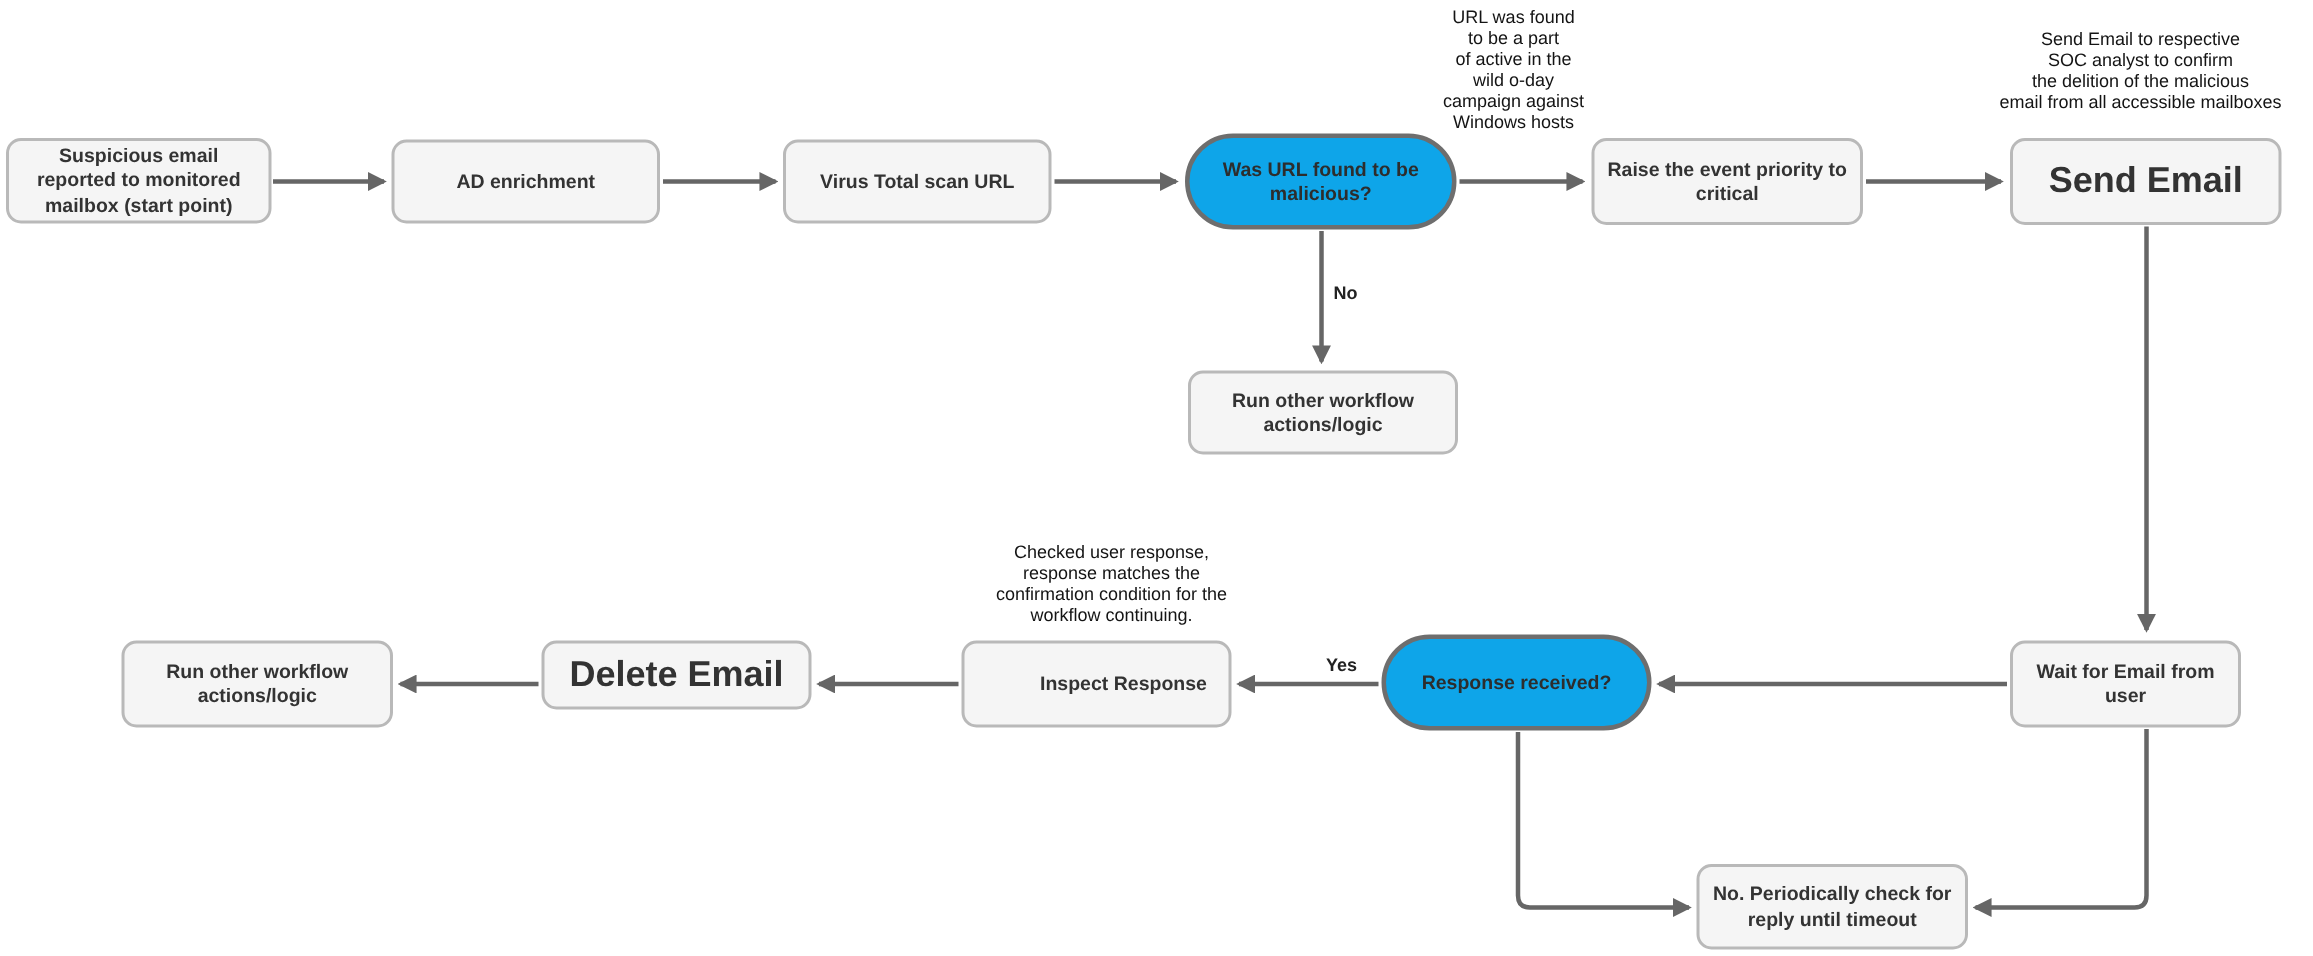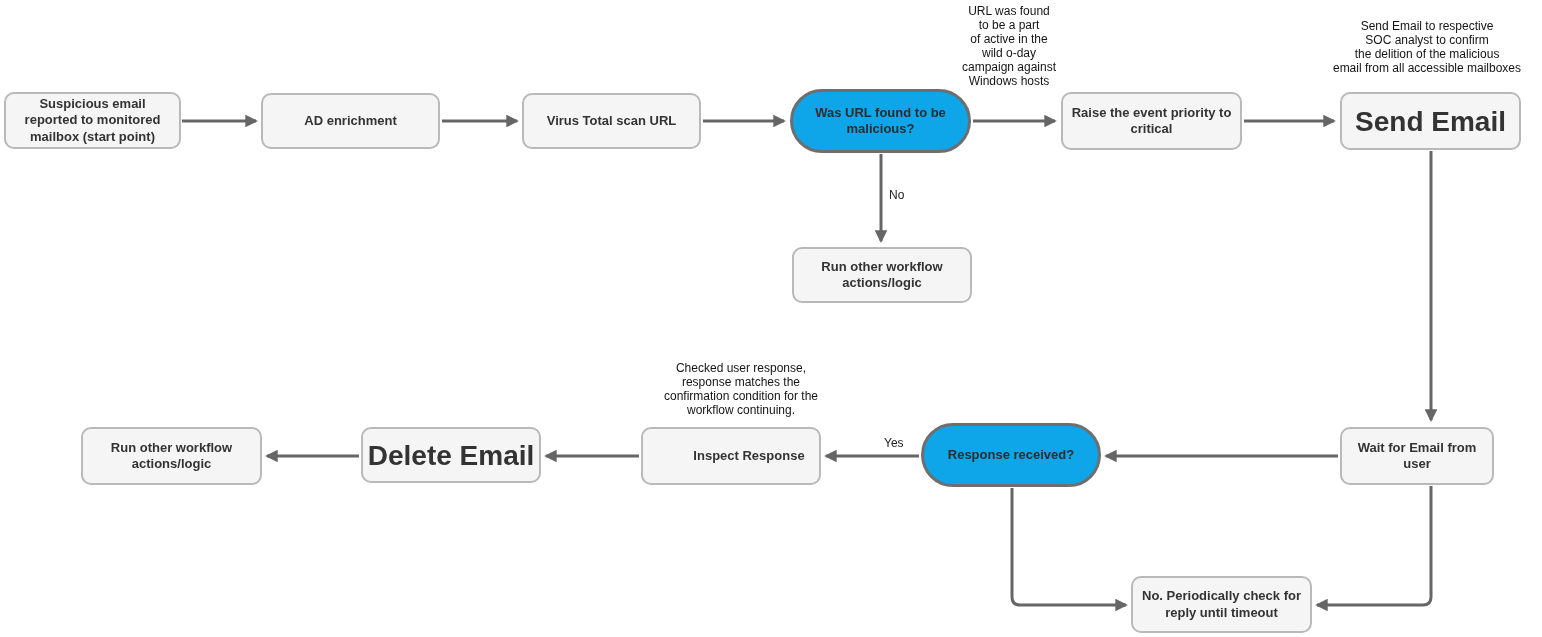--- a/index.html
+++ b/index.html
@@ -38,49 +38,49 @@
     white-space: pre-line;
     padding: 2px 4px;
   }
   .node.decision {
     background: #0ea5e9;
     border: 3px solid #6e6e6e;
     border-radius: 33px;
     color: #2d2d2d;
   }
   .node.big {
-    font-size: 28px;
+    font-size: 24px;
   }
   .annotation {
     position: absolute;
     text-align: center;
     font-size: 12px;
     font-weight: normal;
     color: #141414;
     line-height: 14px;
     white-space: pre-line;
   }
   .edge-label {
     position: absolute;
     font-size: 12px;
-    font-weight: normal;
+    font-weight: bold;
     color: #222222;
     background: #ffffff;
     padding: 0 2px;
   }
   
   #n-start     { left: 4px;    top: 92px;  width: 177px; height: 57px; }
   #n-ad        { left: 261px;  top: 93px;  width: 179px; height: 56px; }
   #n-vt        { left: 522px;  top: 93px;  width: 179px; height: 56px; }
   #n-decision1 { left: 790px;  top: 89px;  width: 181px; height: 64px; }
   #n-raise     { left: 1061px; top: 92px;  width: 181px; height: 58px; }
   #n-send      { left: 1340px; top: 92px;  width: 181px; height: 58px; }
   #n-runother1 { left: 792px;  top: 247px; width: 180px; height: 56px; }
   #n-runother2 { left: 81px;   top: 427px; width: 181px; height: 58px; }
-  #n-delete    { left: 361px;  top: 427px; width: 180px; height: 56px; }
+  #n-delete    { left: 361px;  top: 427px; width: 180px; height: 46px; }
   #n-inspect   { left: 641px;  top: 427px; width: 180px; height: 58px; padding-left: 40px; }
   #n-decision2 { left: 921px;  top: 423px; width: 180px; height: 64px; }
   #n-wait      { left: 1340px; top: 427px; width: 154px; height: 58px; }
   #n-periodic  { left: 1131px; top: 576px; width: 181px; height: 57px; }
   
   #a-campaign { left: 928px;  top: 4px;   width: 162px; }
   #a-sendmail { left: 1312px; top: 19px;  width: 230px; }
   #a-checked  { left: 626px;  top: 361px; width: 230px; }
   
   #l-no  { left: 887px; top: 188px; }

